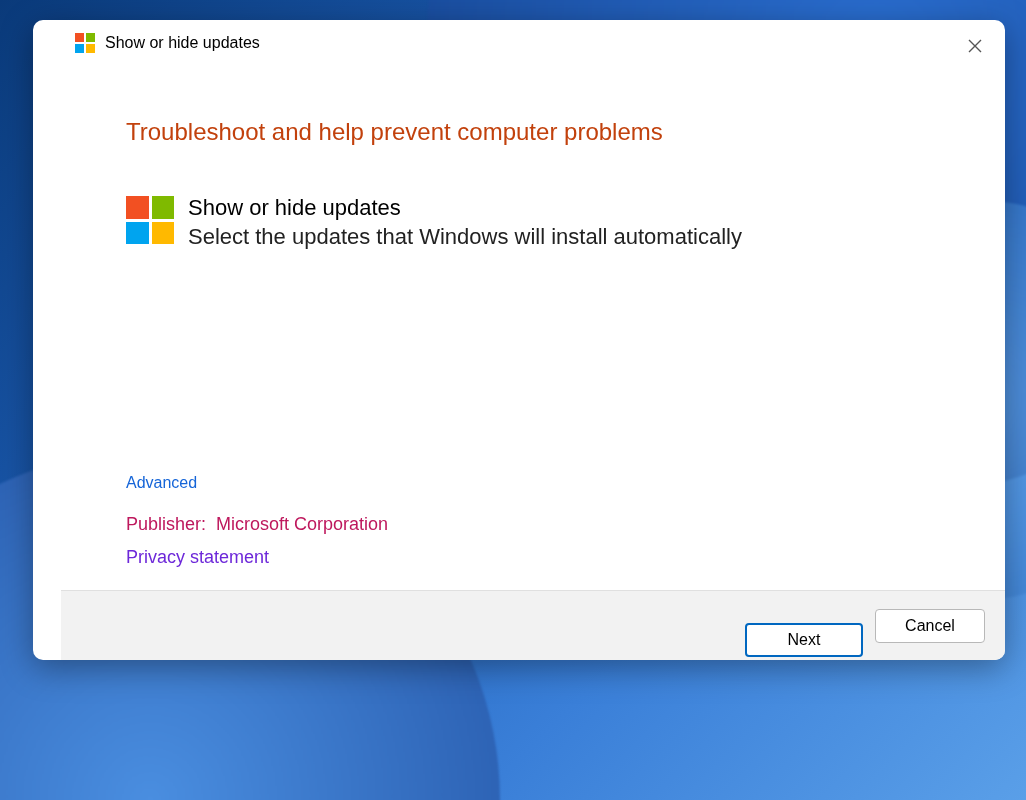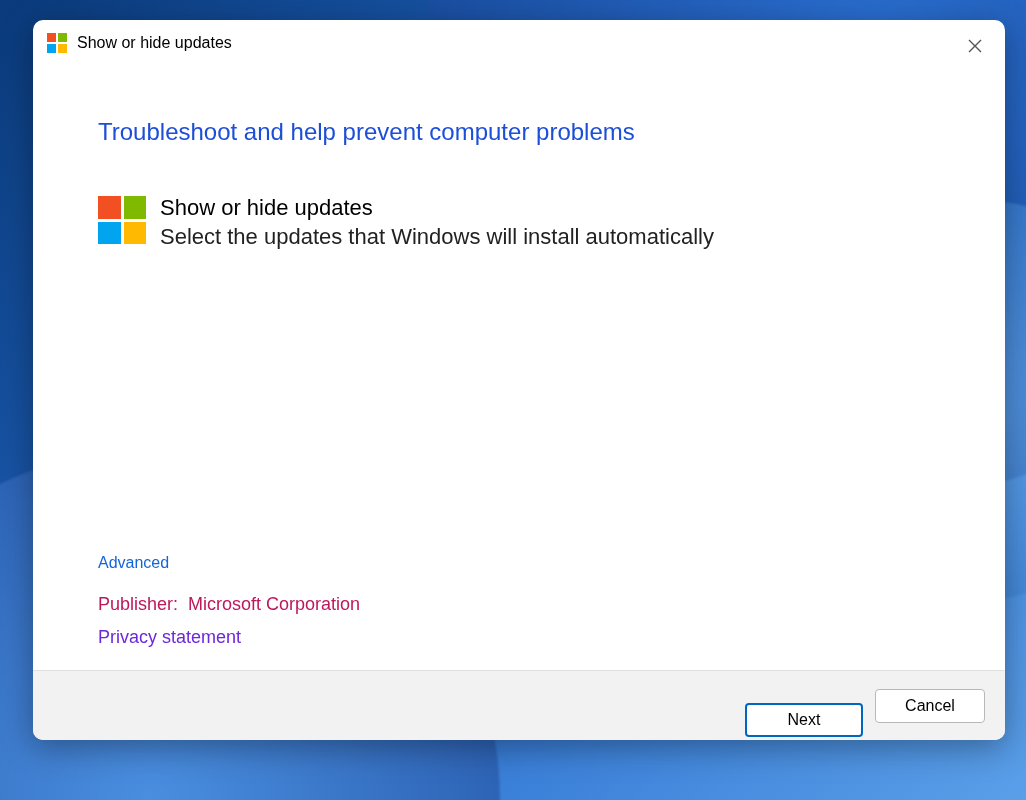--- a/index.html
+++ b/index.html
@@ -19,27 +19,28 @@
     }
     .bg1 { width: 900px; height: 900px; background: radial-gradient(circle, #2a6ed0 0%, #184a9a 80%); top: -400px; right: -300px; }
     .bg2 { width: 700px; height: 700px; background: radial-gradient(circle, #4a8ee0 0%, #2a5eb0 80%); bottom: -350px; left: -200px; }
     .bg3 { width: 400px; height: 400px; background: radial-gradient(circle, #6aaef5 0%, #3a7ed0 80%); top: 200px; right: -150px; opacity:0.7; }
 
     .dialog {
       position: absolute;
       top: 20px;
       left: 33px;
       width: 972px;
-      height: 720px;
+      height: 640px;
       background: #ffffff;
       border-radius: 10px;
       box-shadow: 0 8px 32px rgba(0,0,0,0.35);
       display: flex;
       flex-direction: column;
       overflow: hidden;
+      padding-left: 28px;
     }
     .dialog-header {
       height: 46px;
       display: flex;
       align-items: center;
       padding-left: 14px;
       position: relative;
     }
     .close-btn {
       position: absolute;
@@ -64,21 +65,21 @@
       color: #000;
     }
     .content-area {
       flex: 1;
       padding: 52px 65px 20px 65px;
       display:flex;
       flex-direction:column;
       position:relative;
     }
     .main-heading {
-      color: #1d4ed8;
+      color: #c2410c;
       font-size: 24px;
       font-weight: 400;
       margin-bottom: 48px;
     }
     .item-row {
       display: flex;
       align-items: flex-start;
     }
     .big-logo {
       width: 48px;

